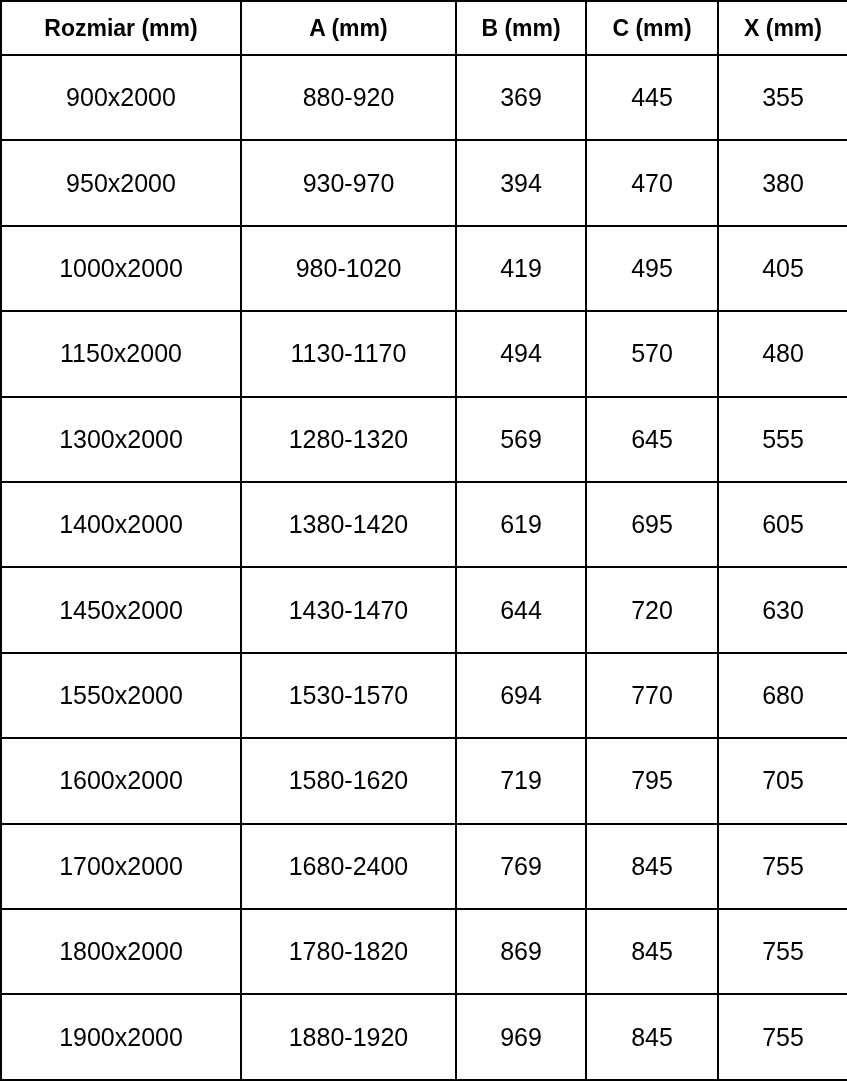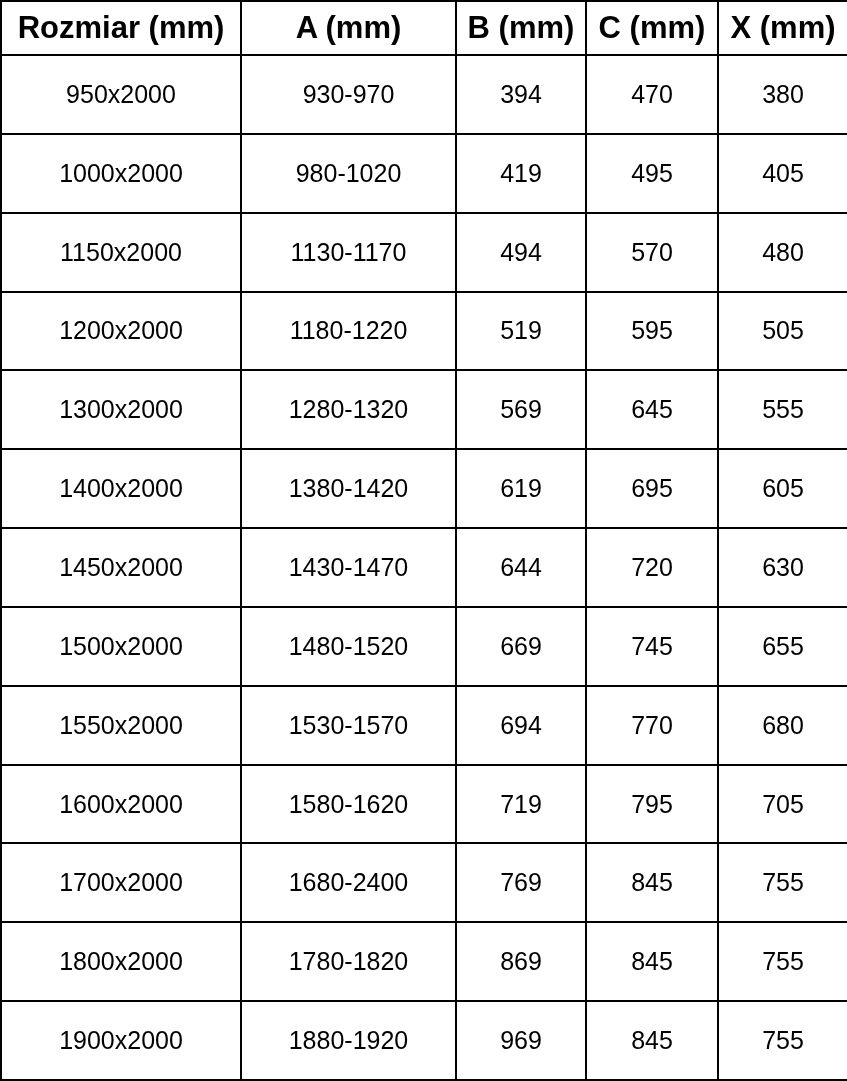--- a/index.html
+++ b/index.html
@@ -24,21 +24,21 @@
   table.size-table th,
   table.size-table td {
     border: 2px solid #000000;
     text-align: center;
     vertical-align: middle;
     padding: 0;
     overflow: hidden;
     white-space: nowrap;
   }
   table.size-table th {
-    font-size: 31px;
+    font-size: 23px;
     font-weight: bold;
     height: 52px;
   }
   table.size-table td {
     font-size: 25px;
     font-weight: normal;
   }
   col.c-rozmiar { width: 240px; }
   col.c-a       { width: 215px; }
   col.c-b       { width: 130px; }
@@ -61,20 +61,27 @@
       <tr>
         <th>Rozmiar (mm)</th>
         <th>A (mm)</th>
         <th>B (mm)</th>
         <th>C (mm)</th>
         <th>X (mm)</th>
       </tr>
     </thead>
     <tbody>
         <tr>
+          <td>900x2000</td>
+          <td>880-920</td>
+          <td>369</td>
+          <td>445</td>
+          <td>355</td>
+        </tr>
+        <tr>
           <td>950x2000</td>
           <td>930-970</td>
           <td>394</td>
           <td>470</td>
           <td>380</td>
         </tr>
         <tr>
           <td>1000x2000</td>
           <td>980-1020</td>
           <td>419</td>
@@ -82,53 +89,39 @@
           <td>405</td>
         </tr>
         <tr>
           <td>1150x2000</td>
           <td>1130-1170</td>
           <td>494</td>
           <td>570</td>
           <td>480</td>
         </tr>
         <tr>
-          <td>1200x2000</td>
-          <td>1180-1220</td>
-          <td>519</td>
-          <td>595</td>
-          <td>505</td>
-        </tr>
-        <tr>
           <td>1300x2000</td>
           <td>1280-1320</td>
           <td>569</td>
           <td>645</td>
           <td>555</td>
         </tr>
         <tr>
           <td>1400x2000</td>
           <td>1380-1420</td>
           <td>619</td>
           <td>695</td>
           <td>605</td>
         </tr>
         <tr>
           <td>1450x2000</td>
           <td>1430-1470</td>
           <td>644</td>
           <td>720</td>
           <td>630</td>
-        </tr>
-        <tr>
-          <td>1500x2000</td>
-          <td>1480-1520</td>
-          <td>669</td>
-          <td>745</td>
-          <td>655</td>
         </tr>
         <tr>
           <td>1550x2000</td>
           <td>1530-1570</td>
           <td>694</td>
           <td>770</td>
           <td>680</td>
         </tr>
         <tr>
           <td>1600x2000</td>

